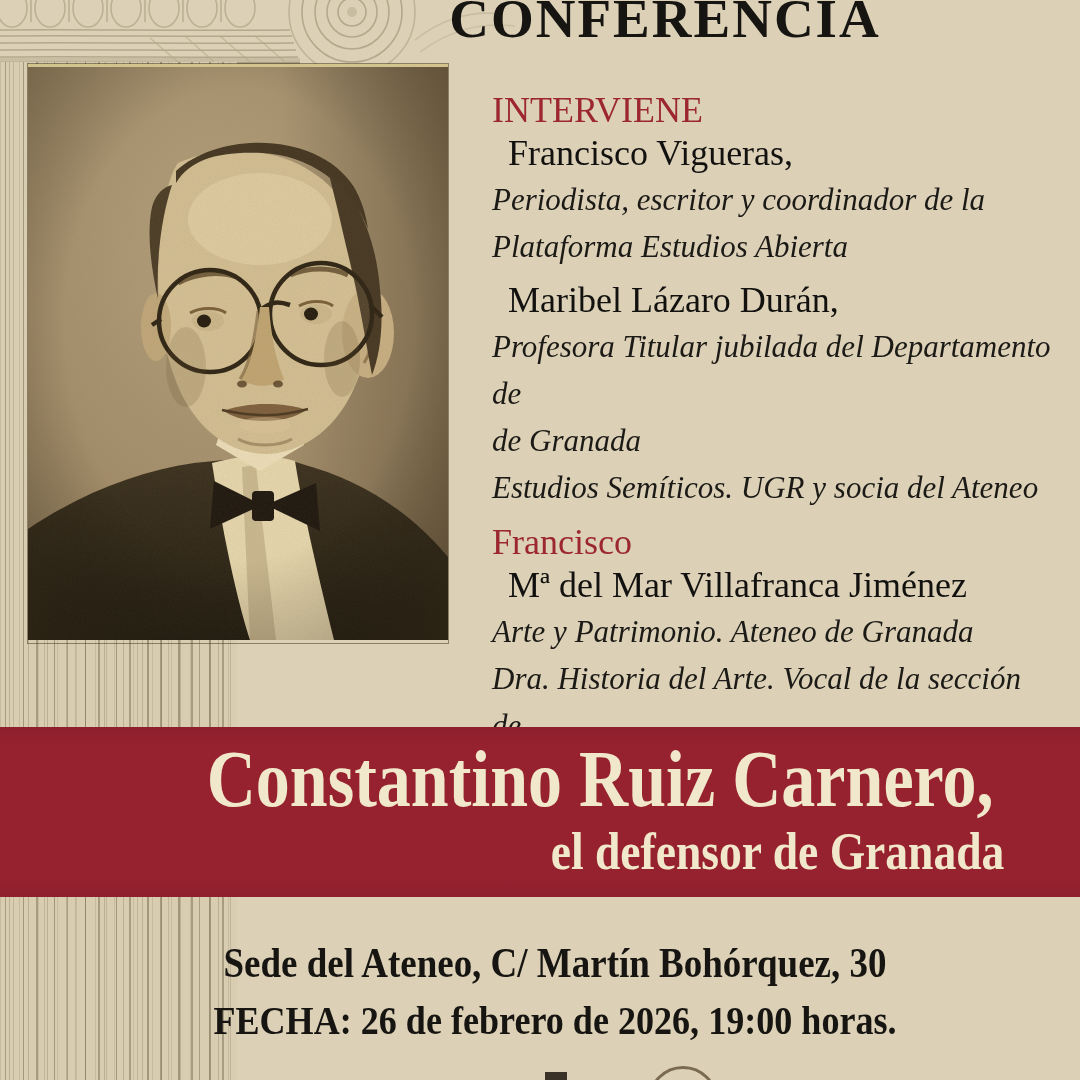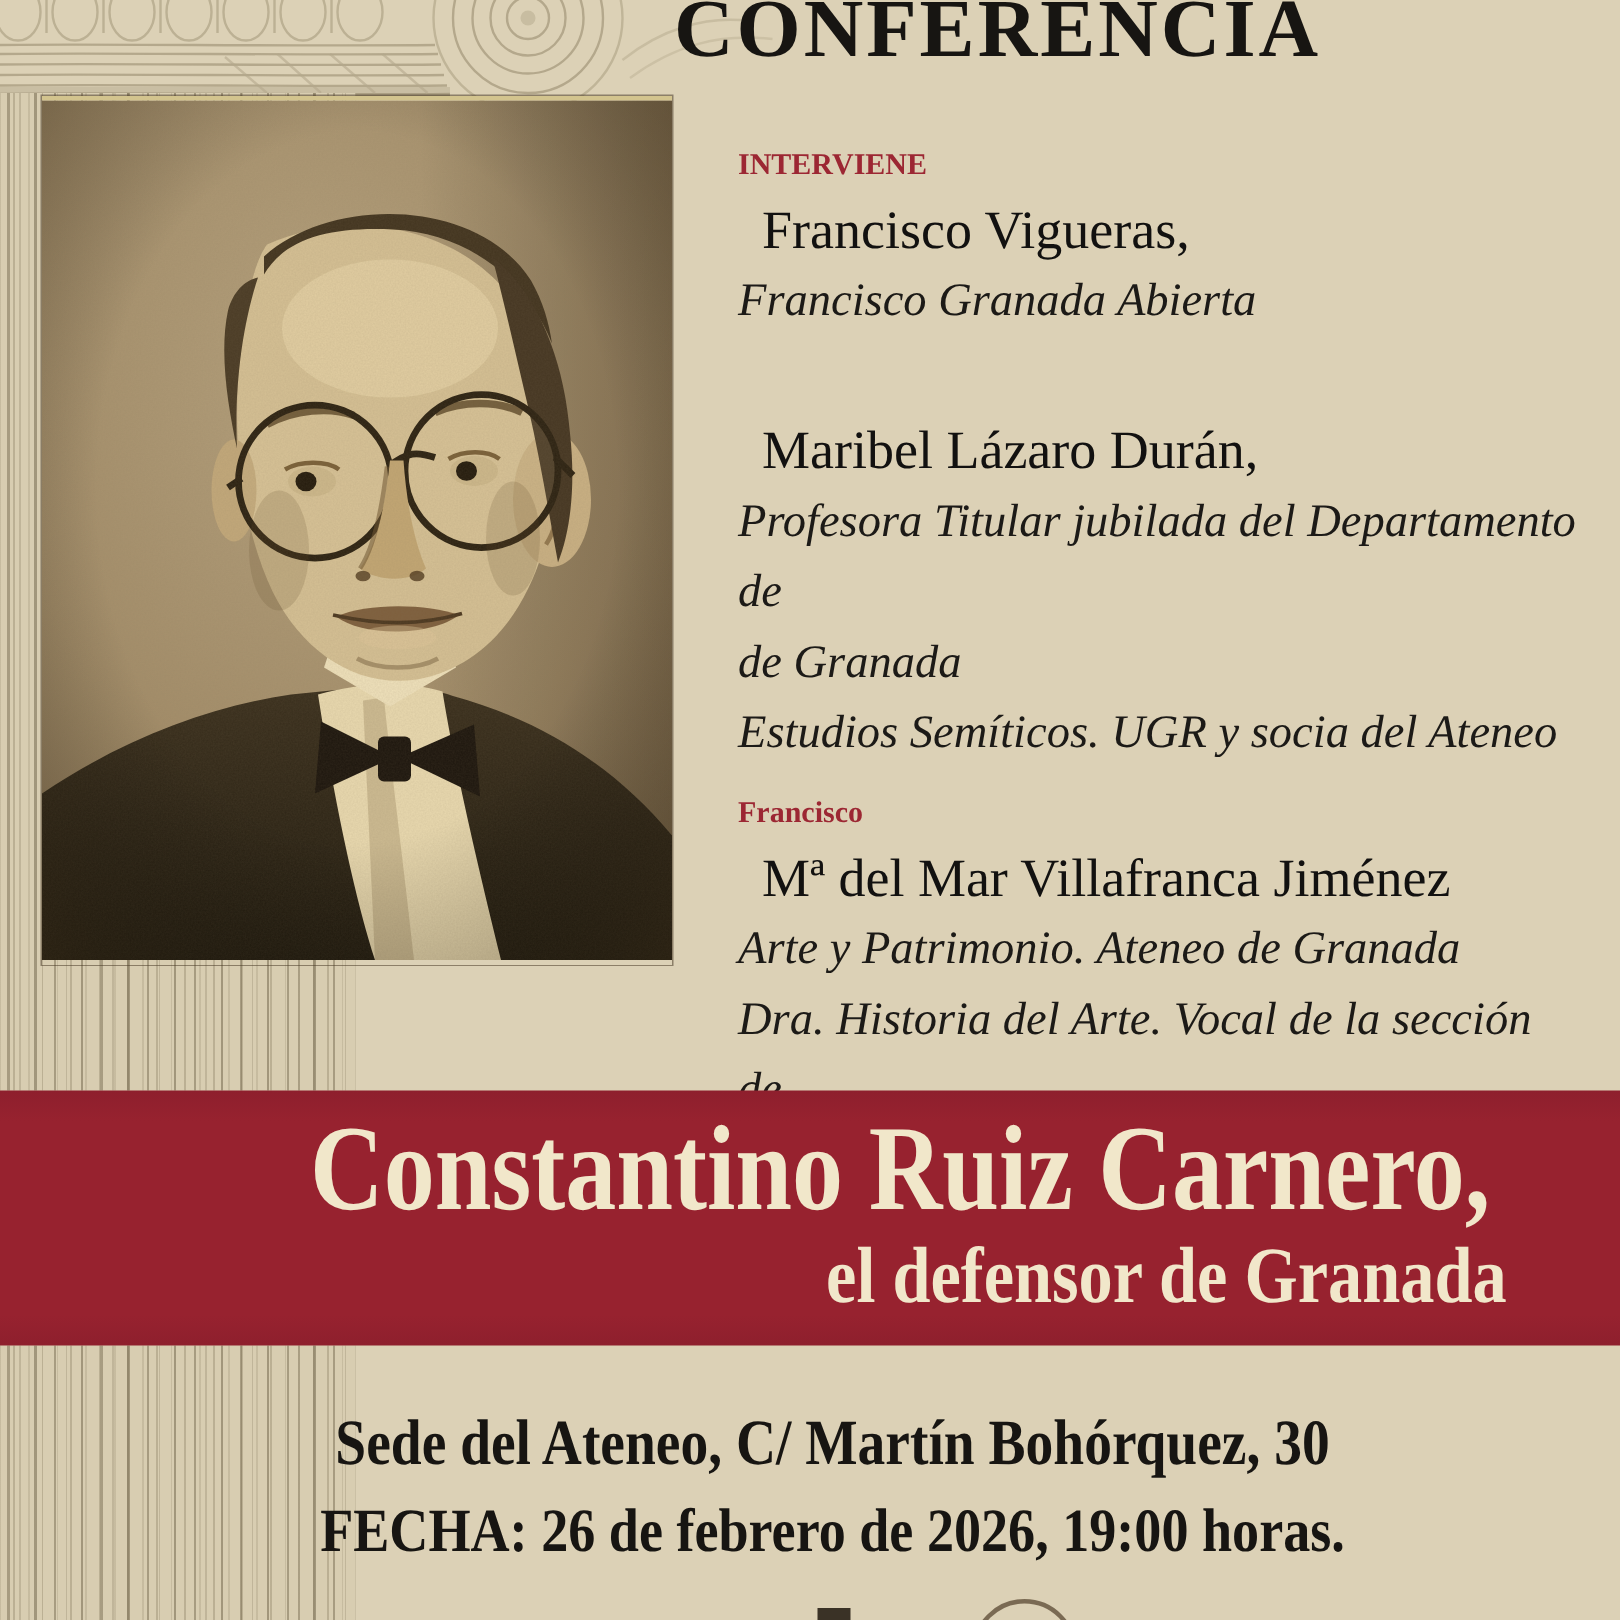--- a/index.html
+++ b/index.html
@@ -28,21 +28,21 @@
   .photo{position:absolute;left:28px;top:64px;width:420px;height:576px;
     border-top:3px solid #d3c48e;box-shadow:0 0 0 1px rgba(75,60,40,.55);}
   .photo svg{display:block;width:420px;height:573px;}
 
   
   .page-title{position:absolute;left:430px;top:-13px;width:470px;text-align:center;
     font-weight:bold;font-size:55px;letter-spacing:2px;color:#171512;white-space:nowrap;}
 
   
   .section{position:absolute;left:492px;width:560px;}
-  .sec-header{font-weight:bold;font-size:20px;line-height:40px;color:#9c2733;}
+  .sec-header{font-weight:normal;font-size:36px;line-height:40px;color:#9c2733;}
   .sec-name{font-size:36px;line-height:46px;color:#121110;margin-left:16px;}
   .sec-role{font-style:italic;font-size:31px;line-height:47px;color:#1c1a17;}
 
   
   .banner{position:absolute;left:0;top:727px;width:1080px;height:170px;
     background:linear-gradient(180deg,#8e1f2d 0,#97222f 12%,#97222f 88%,#8e1f2d 100%);
     color:#f1e7ca;text-align:right;}
   .banner-title{margin-top:9px;font-weight:bold;font-size:81px;line-height:86px;
     transform:scaleX(.84);transform-origin:center;white-space:nowrap;}
   .banner-subtitle{font-weight:bold;font-size:53px;line-height:58px;
@@ -201,21 +201,22 @@
       <ellipse cx="314" cy="292" rx="18" ry="38" fill="rgba(96,72,40,0.18)"></ellipse>
 
       <rect width="420" height="573" filter="url(#grain)"></rect>
       <rect width="420" height="573" fill="url(#vign)"></rect>
     </svg>
   </div>
 
   <div class="section" style="top:90px">
     <div class="sec-header">INTERVIENE</div>
     <div class="sec-name">Francisco Vigueras,</div>
-    <div class="sec-role">Francisco Granada Abierta</div>
+    <div class="sec-role">Periodista, escritor y coordinador de la</div>
+    <div class="sec-role">Plataforma Estudios Abierta</div>
   </div>
 
   <div class="section" style="top:277px">
     <div class="sec-name">Maribel Lázaro Durán,</div>
     <div class="sec-role">Profesora Titular jubilada del Departamento de</div>
     <div class="sec-role">de Granada</div>
     <div class="sec-role">Estudios Semíticos. UGR y socia del Ateneo</div>
   </div>
 
   <div class="section" style="top:522px">

